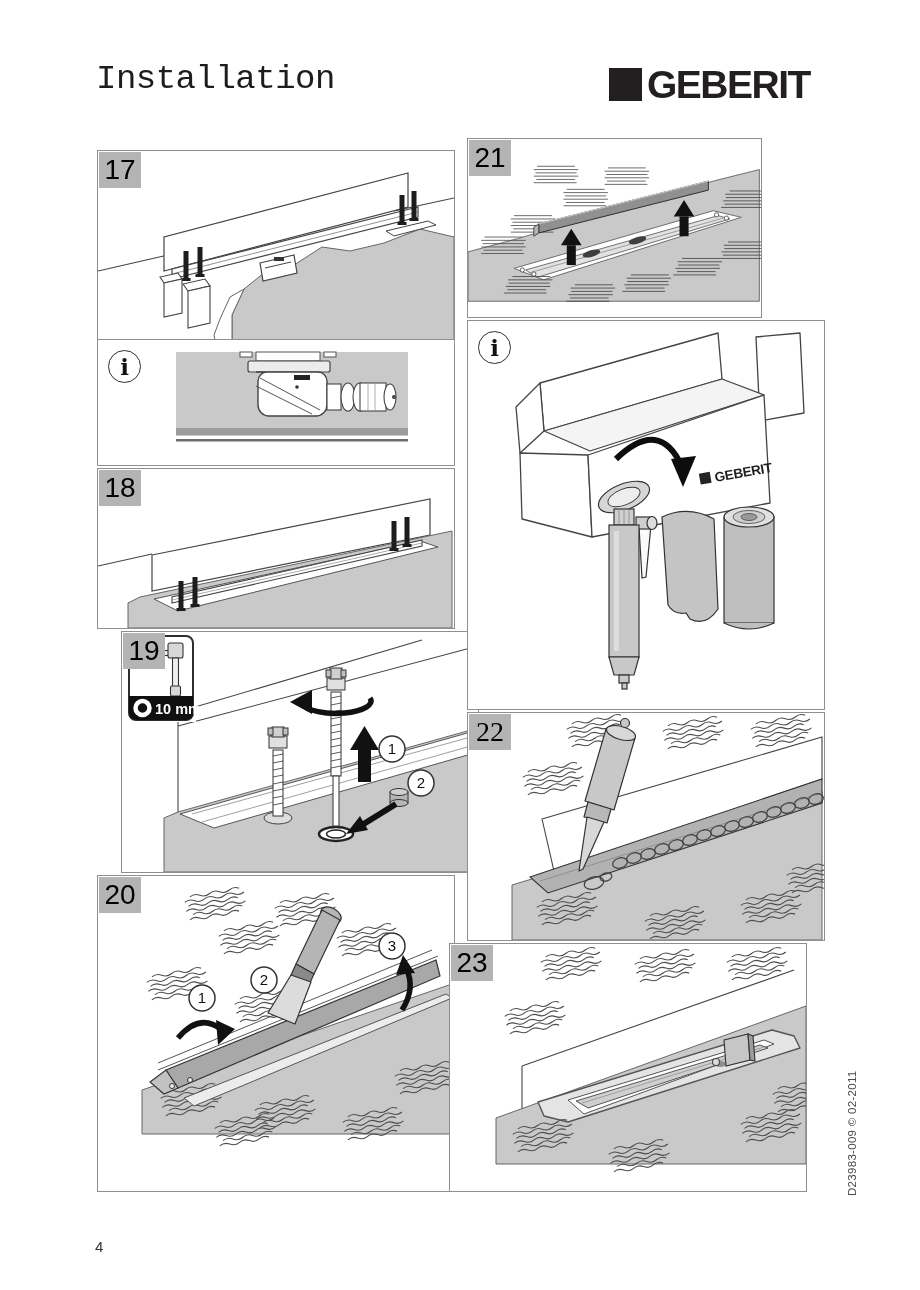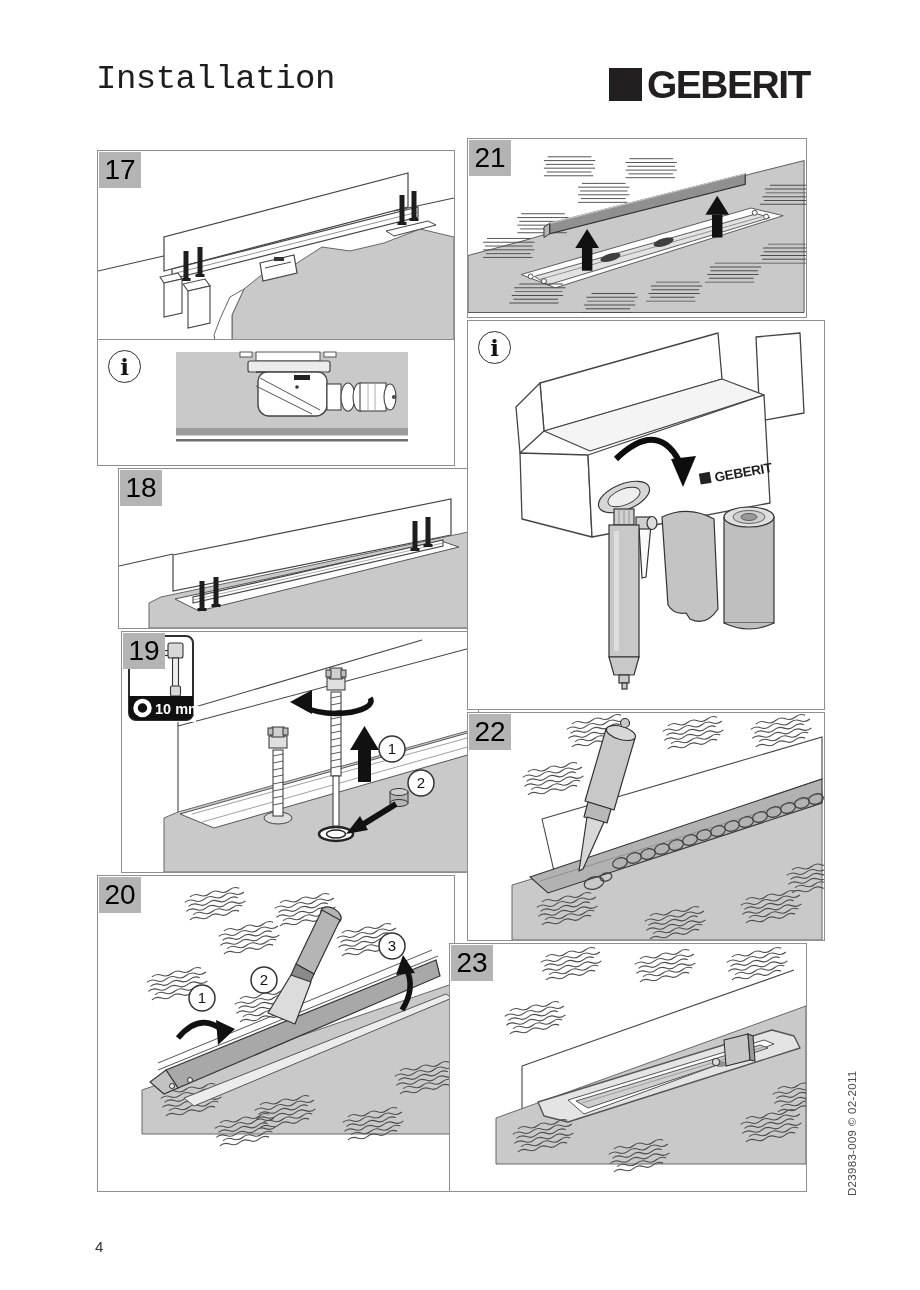--- a/index.html
+++ b/index.html
@@ -127,21 +127,21 @@
       <ellipse cx="250" cy="57" rx="7" ry="14" fill="#fff"></ellipse>
       <ellipse cx="262" cy="57" rx="7" ry="14" fill="#fff"></ellipse>
       <rect x="262" y="43" width="26" height="28" fill="#fff"></rect>
       <path d="M270,44 v27 M277,44 v27" stroke="#999" stroke-width=".8" fill="none"></path>
       <ellipse cx="292" cy="57" rx="6" ry="13" fill="#fff"></ellipse>
       <circle cx="296" cy="57" r="1.5" fill="#555"></circle>
     </g>
   </svg>
 </div>
 
-<div class="panel" style="left:97px;top:468px;width:358px;height:161px;margin-left:21px;">
+<div class="panel" style="left:97px;top:468px;width:358px;height:161px;">
   <div class="panel-num">18</div>
   <svg viewBox="0 0 356 159">
     <path d="M0,97 L54,85" stroke="#444" stroke-width="1.2" fill="none"></path>
     <polygon points="54,86 332,30 332,66 54,122" fill="#fff" stroke="#444" stroke-width="1.2"></polygon>
     <polygon points="30,134 42,128 354,62 354,159 30,159" fill="#c9c9c9" stroke="#666" stroke-width="1"></polygon>
     <polygon points="56,130 322,72 340,78 80,142" fill="#fff" stroke="#555" stroke-width="1"></polygon>
     <g>
       <polygon points="74,134 324,77 324,71 74,128" fill="#fff" stroke="#444" stroke-width="1.1"></polygon>
       <path d="M74,131 L324,74" stroke="#888" stroke-width=".7" fill="none"></path>
     </g>
@@ -278,21 +278,21 @@
       <circle cx="294" cy="70" r="13" fill="#fff" stroke="#333" stroke-width="1.5"></circle>
       <text x="294" y="75" class="circ">3</text>
     </g>
     <g>
       <path d="M304,134 Q318,112 308,92" stroke="#111" stroke-width="5.5" fill="none"></path>
       <polygon points="298,99 317,97 305,79" fill="#111"></polygon>
     </g>
   </svg>
 </div>
 
-<div class="panel" style="left:467px;top:138px;width:340px;height:180px;">
+<div class="panel" style="left:467px;top:138px;width:295px;height:180px;">
   <div class="panel-num">21</div>
   <svg viewBox="0 0 356 178">
     <polygon points="0,118 60,102 298,32 354,18 354,178 0,178" fill="#c9c9c9" stroke="#555" stroke-width="1"></polygon>
     <g>
       <use href="#lh" transform="translate(80,14)"></use>
         <use href="#lh" transform="translate(166,16)"></use>
       <use href="#lh" transform="translate(116,42)"></use>
         <use href="#lh" transform="translate(52,74)"></use>
       <use href="#lh" transform="translate(16,100)"></use>
     </g>
@@ -368,21 +368,21 @@
     <g stroke="#333" stroke-width="1.2">
       <rect x="256" y="196" width="50" height="106" fill="#bfbfbf"></rect>
       <path d="M256,302 Q281,314 306,302" fill="#bfbfbf"></path>
       <ellipse cx="281" cy="196" rx="25" ry="10" fill="#e0e0e0"></ellipse>
       <ellipse cx="281" cy="196" rx="16" ry="6.5" fill="#cfcfcf" stroke="#555" stroke-width=".9"></ellipse>
       <ellipse cx="281" cy="196" rx="8" ry="3.5" fill="#999" stroke="#555" stroke-width=".9"></ellipse>
     </g>
   </svg>
 </div>
 
-<div class="panel" style="left:467px;top:712px;width:358px;height:229px;">
+<div class="panel" style="left:467px;top:712px;width:358px;height:229px;font-family:Liberation Serif, serif;">
   <div class="panel-num">22</div>
   <svg viewBox="0 0 356 227">
     <g>
       <use href="#wv" transform="translate(98,12) rotate(-10)"></use>
         <use href="#wv" transform="translate(194,14) rotate(-10)"></use>
       <use href="#wv" transform="translate(282,12) rotate(-10)"></use>
         <use href="#wv" transform="translate(54,60) rotate(-10)"></use>
       <use href="#wv" transform="translate(290,52) rotate(-10)"></use>
     </g>
     <polygon points="74,106 354,24 354,66 86,158" fill="#fff" stroke="#444" stroke-width="1.1"></polygon>

